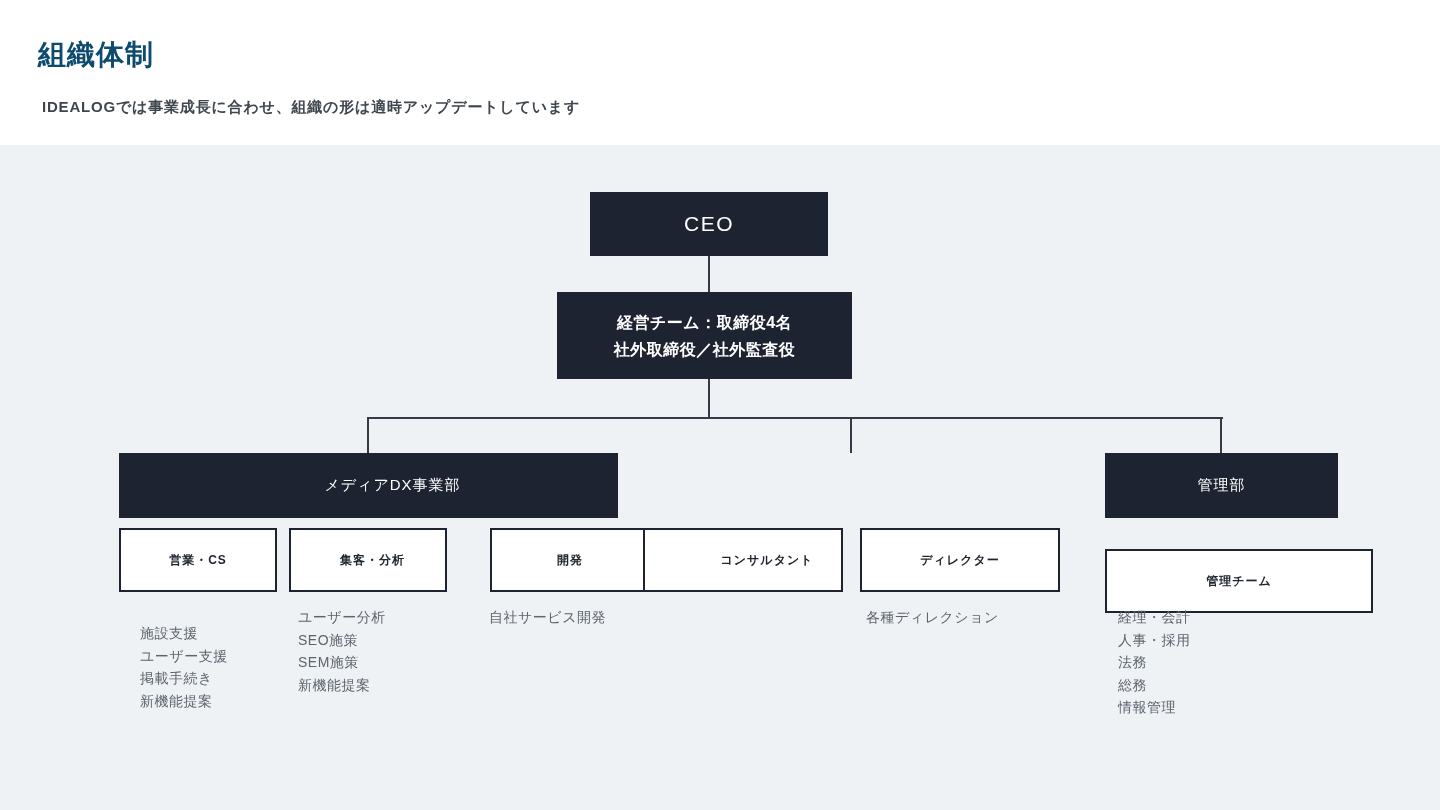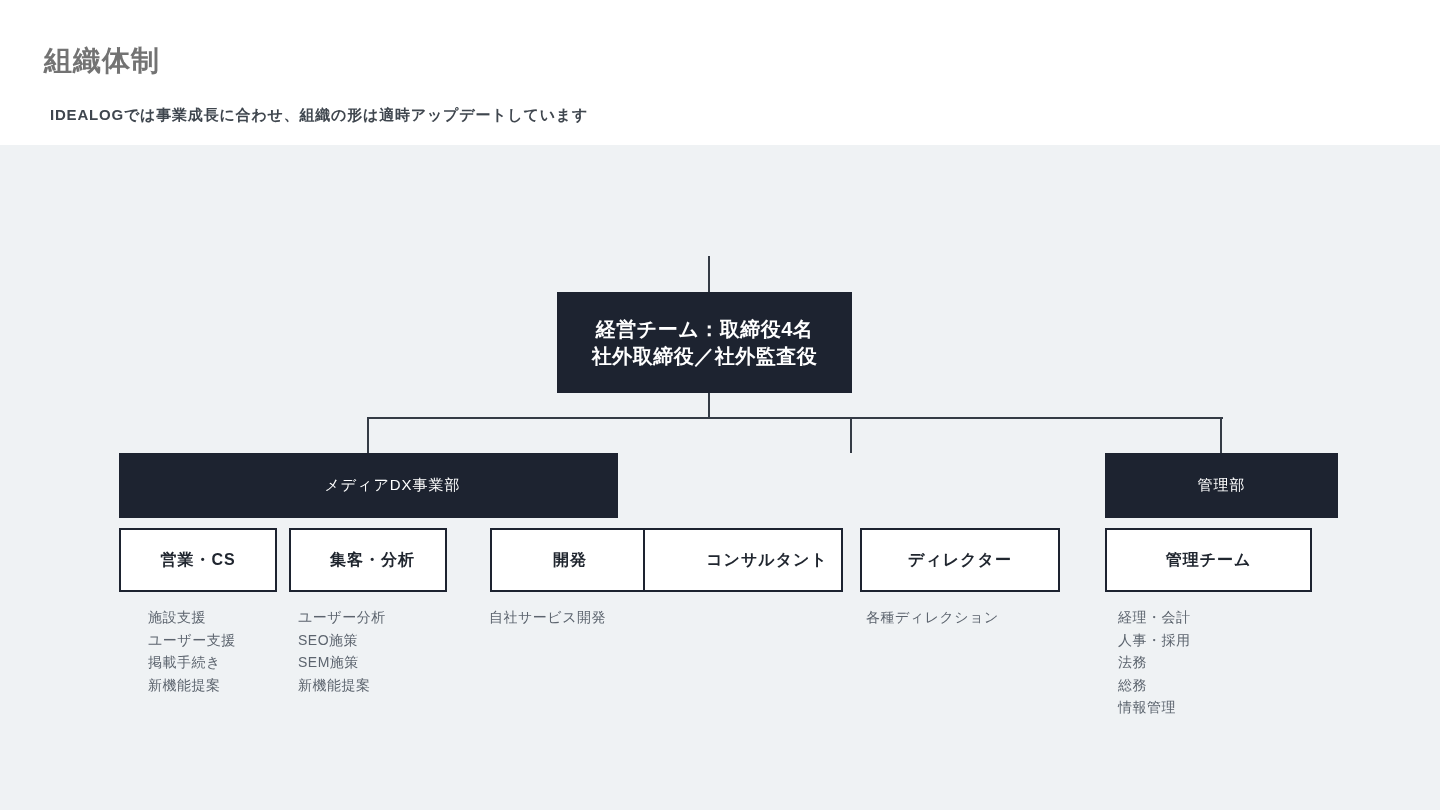--- a/index.html
+++ b/index.html
@@ -14,31 +14,31 @@
     height: 810px;
     overflow: hidden;
     background: #ffffff;
   }
 
   
   .page-title {
     position: absolute;
     left: 38px;
     top: 36px;
-    margin: 6px;
+    margin: 0;
     font-size: 28px;
     font-weight: bold;
     letter-spacing: 1px;
-    color: #737373;
+    color: #0c4a6e;
   }
   .page-subtitle {
     position: absolute;
     left: 38px;
     top: 94px;
-    margin: 12px;
+    margin: 4px;
     font-size: 15px;
     font-weight: bold;
     letter-spacing: 0.8px;
     color: #3f464e;
   }
 
   
   .panel {
     position: absolute;
     left: 0;
@@ -63,87 +63,90 @@
   
   .team-box {
     position: absolute;
     background: #ffffff;
     border: 2px solid #1d2330;
     color: #20262f;
     display: flex;
     align-items: center;
     justify-content: center;
     text-align: center;
-    font-size: 16px;
+    font-size: 12px;
     font-weight: bold;
     letter-spacing: 1px;
     box-sizing: border-box;
     top: 383px;  
     height: 64px;
   }
 
   
   .connector {
     position: absolute;
     background: #343b45;
   }
   .vline { width: 2px; }
   .hline { height: 2px; }
 
   
   .ceo-box   { left: 590px; top: 47px;  width: 238px; height: 64px;
                font-size: 21px; font-weight: 500; letter-spacing: 1.5px; }
-  .board-box { left: 557px; top: 147px; width: 295px; height: 101px;
-               font-size: 20px; font-weight: bold; line-height: 27px; letter-spacing: 0.5px; }
+  .board-box { left: 557px; top: 147px; width: 295px; height: 87px;
+               font-size: 16px; font-weight: bold; line-height: 27px; letter-spacing: 0.5px; }
 
   .stem-ceo-board   { left: 708px; top: 111px; height: 36px; }
   .stem-board-down  { left: 708px; top: 234px; height: 40px; }
   .hline-main       { left: 367px; top: 272px; width: 856px; }
   .drop-dept-1      { left: 367px; top: 272px; height: 36px; }
   .drop-dept-2      { left: 850px; top: 272px; height: 36px; }
   .drop-dept-3      { left: 1220px; top: 272px; height: 36px; }
 
   .dept-box { top: 308px; height: 65px; font-size: 15px; font-weight: 500; letter-spacing: 1px; }
   .dept-1 { left: 119px;  width: 499px; padding-left: 48px; }
   .dept-2 { left: 643px;  width: 417px; }
   .dept-3 { left: 1105px; width: 233px; }
 
   .team-1 { left: 119px;  width: 158px; }
   .team-2 { left: 289px;  width: 158px; padding-left: 9px; }
   .team-3 { left: 459px;  width: 160px; margin-left: 31px; }
   .team-4 { left: 643px;  width: 200px; padding-left: 48px; }
   .team-5 { left: 860px;  width: 200px; }
-  .team-6 { left: 1105px; width: 207px; }
+  .team-6 { left: 1105px; width: 268px; margin-top: 21px; }
 
   
   .duty-list {
     position: absolute;
     top: 461px; 
     font-size: 14px;
     line-height: 22.5px;
     letter-spacing: 0.5px;
     color: #5c646e;
   }
-  .duties-1 { left: 148px; }
+  .duties-1 { left: 140px; margin-top: 16px; }
   .duties-2 { left: 298px; }
   .duties-3 { left: 489px; }
   .duties-4 { left: 656px; }
   .duties-5 { left: 866px; }
   .duties-6 { left: 1118px; }
 </style>
 </head>
 <body>
 
 <div class="page">
 
   <h1 class="page-title">組織体制</h1>
   <p class="page-subtitle">IDEALOGでは事業成長に合わせ、組織の形は適時アップデートしています</p>
 
   <div class="panel">
 
+    <div class="dark-box ceo-box">
+      <span>CEO</span>
+    </div>
 
     <div class="connector vline stem-ceo-board"></div>
     <div class="connector vline stem-board-down"></div>
     <div class="connector hline hline-main"></div>
     <div class="connector vline drop-dept-1"></div>
     <div class="connector vline drop-dept-2"></div>
     <div class="connector vline drop-dept-3"></div>
 
     <div class="dark-box board-box">
       <div>経営チーム：取締役4名</div>

